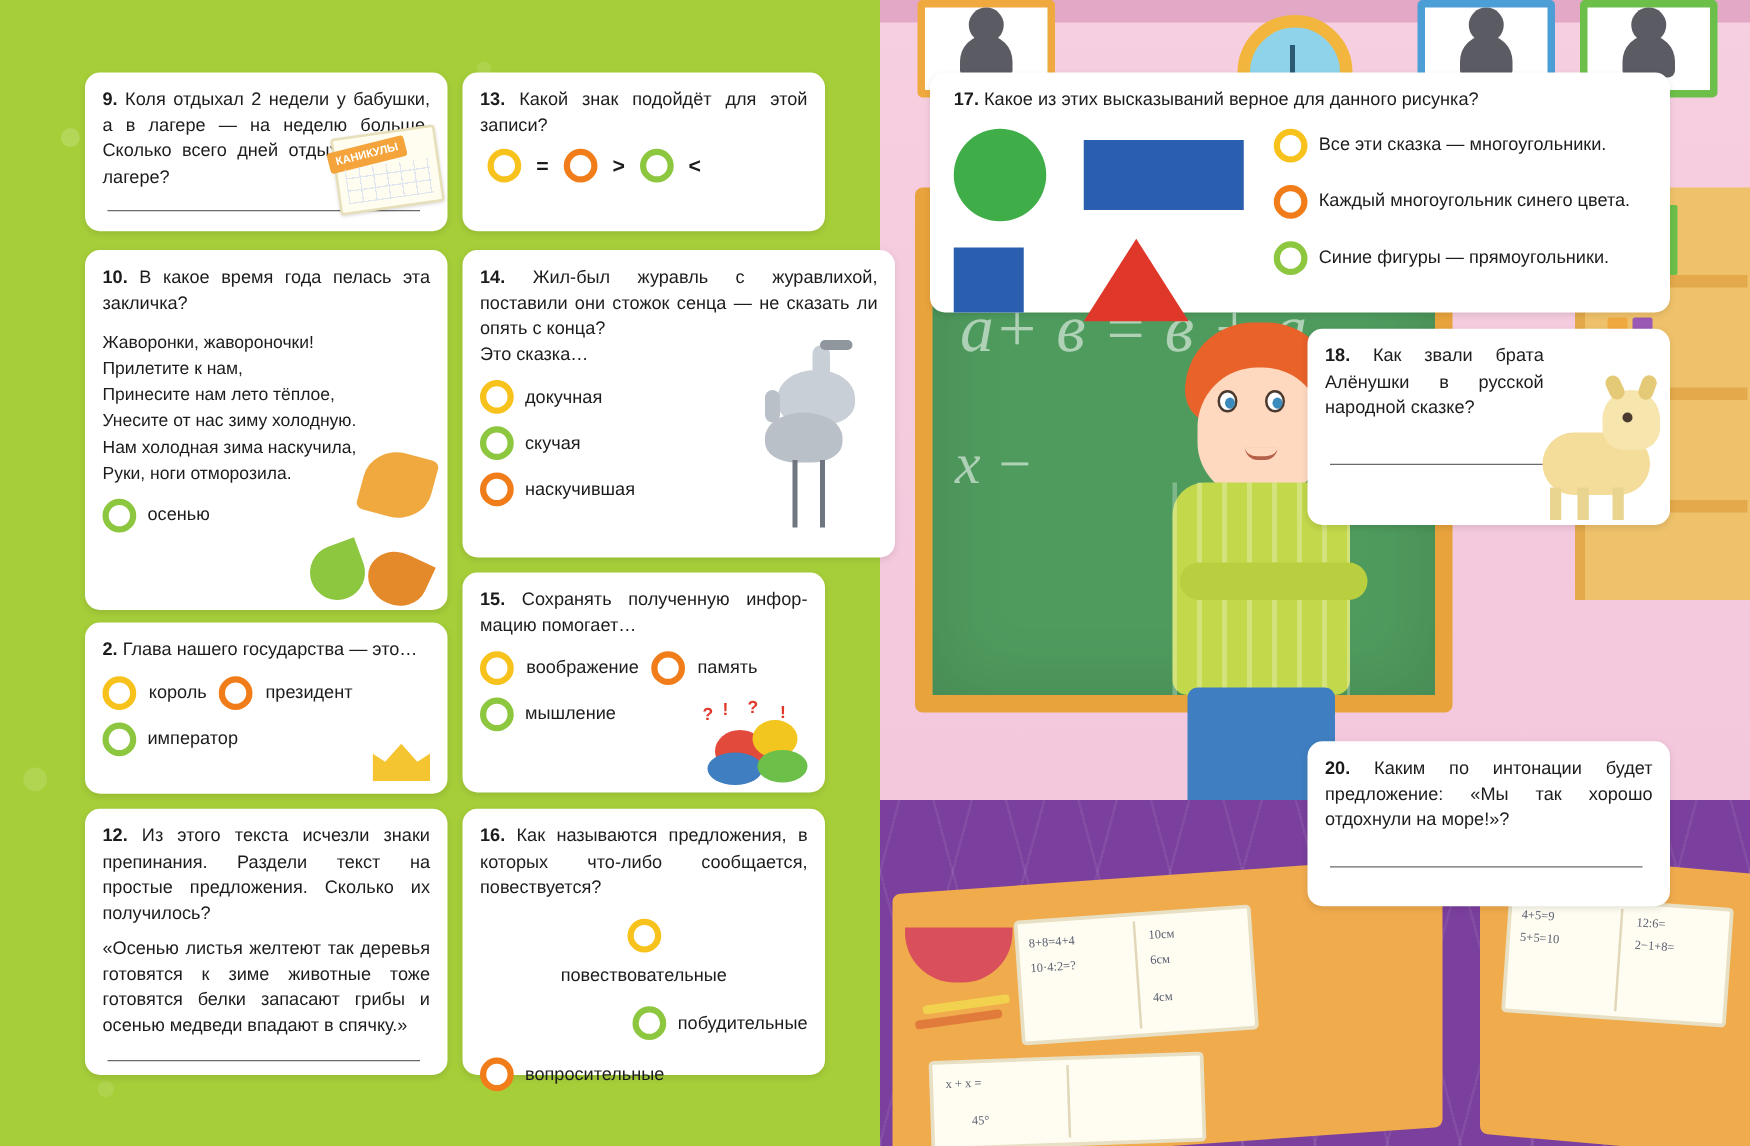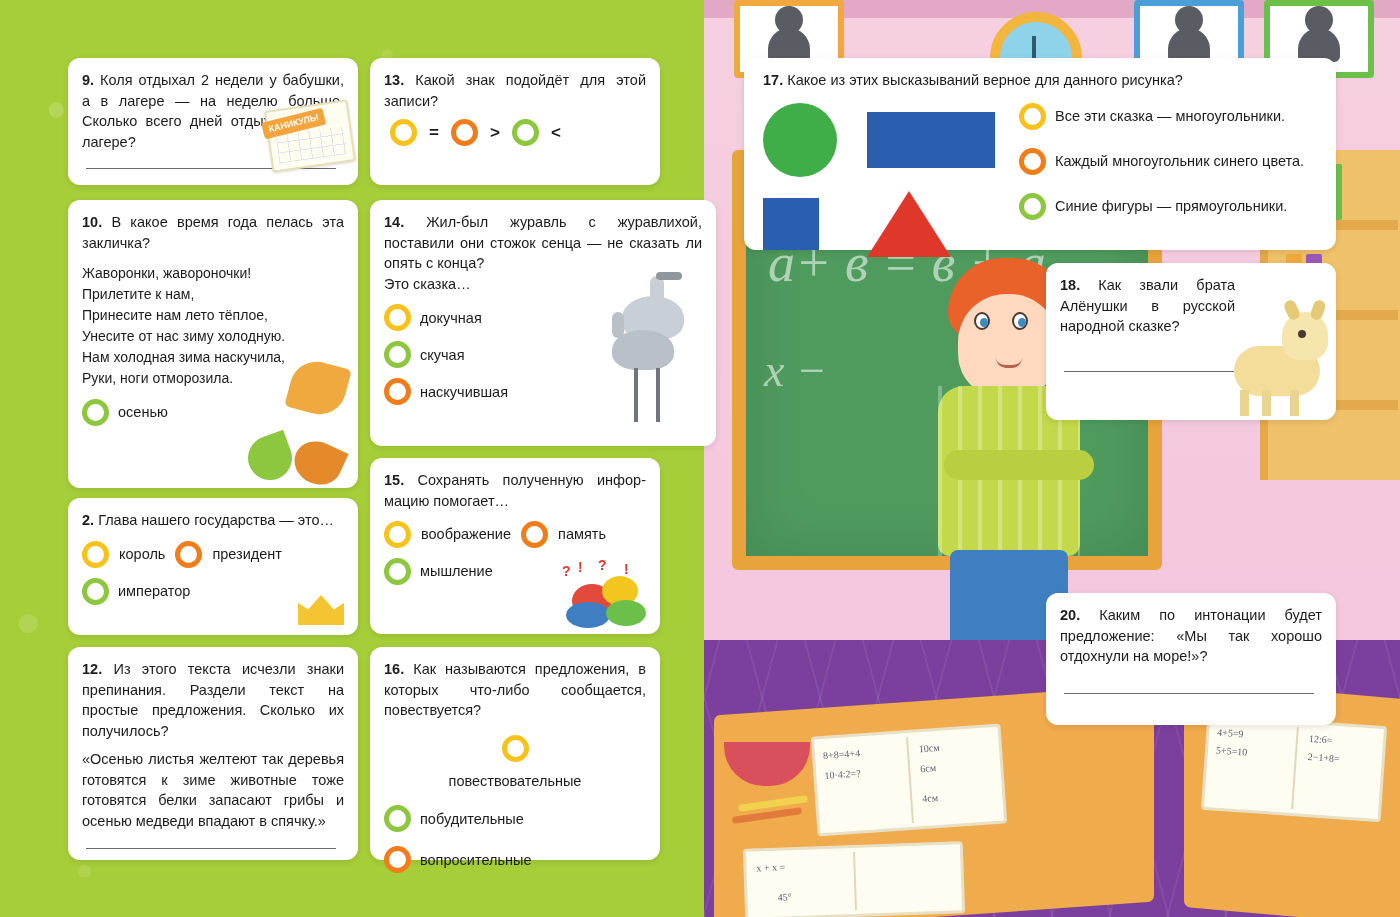--- a/index.html
+++ b/index.html
@@ -365,21 +365,21 @@
 
   <div class="card" style="left:370px;top:647px;width:290px;height:213px;">
     <p class="qtext">
       <b>16.</b>
       <span>Как называются предложения, в которых что-либо сообщается, повествуется?</span>
     </p>
     <div class="opt" style="margin-top:14px;flex-direction:column;">
       <span class="bubble yellow"></span>
       <span class="olabel">повествовательные</span>
     </div>
-    <div class="opt" style="margin-top:14px;">
+    <div class="opt" style="margin-top:14px;justify-content:flex-end;">
       <span class="bubble green"></span>
       <span class="olabel">побудительные</span>
     </div>
     <div class="opt" style="margin-top:14px;">
       <span class="bubble orange"></span>
       <span class="olabel">вопросительные</span>
     </div>
   </div>
 
   <div class="card" style="left:744px;top:58px;width:592px;height:192px;padding-left:19px;">

